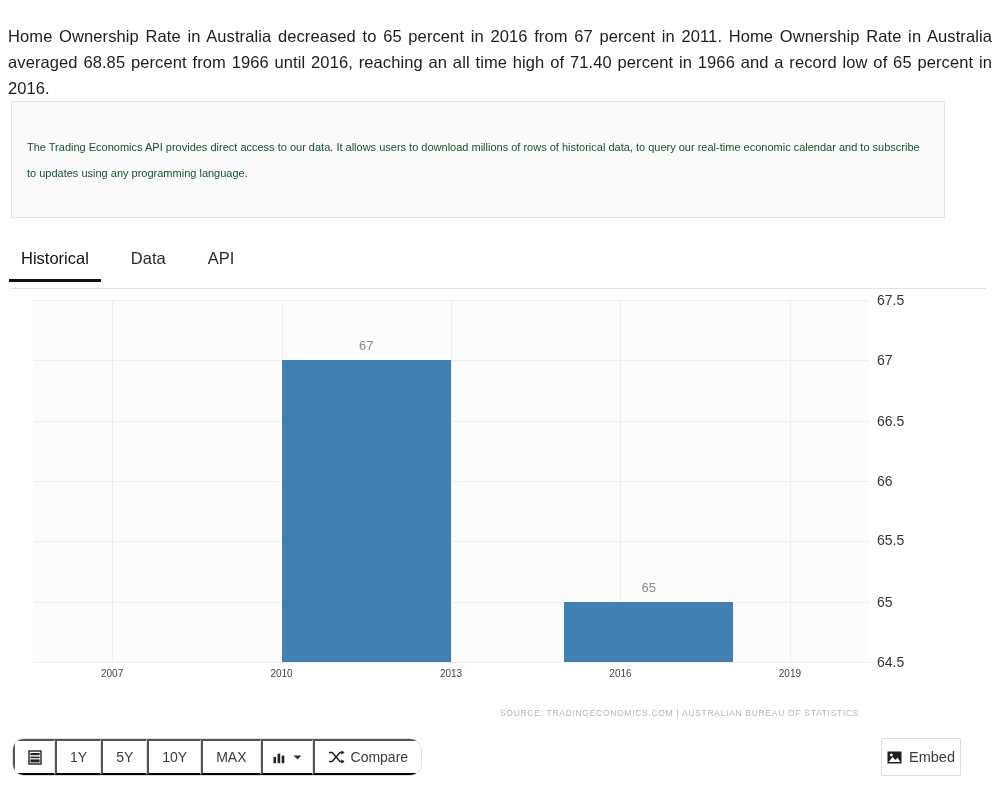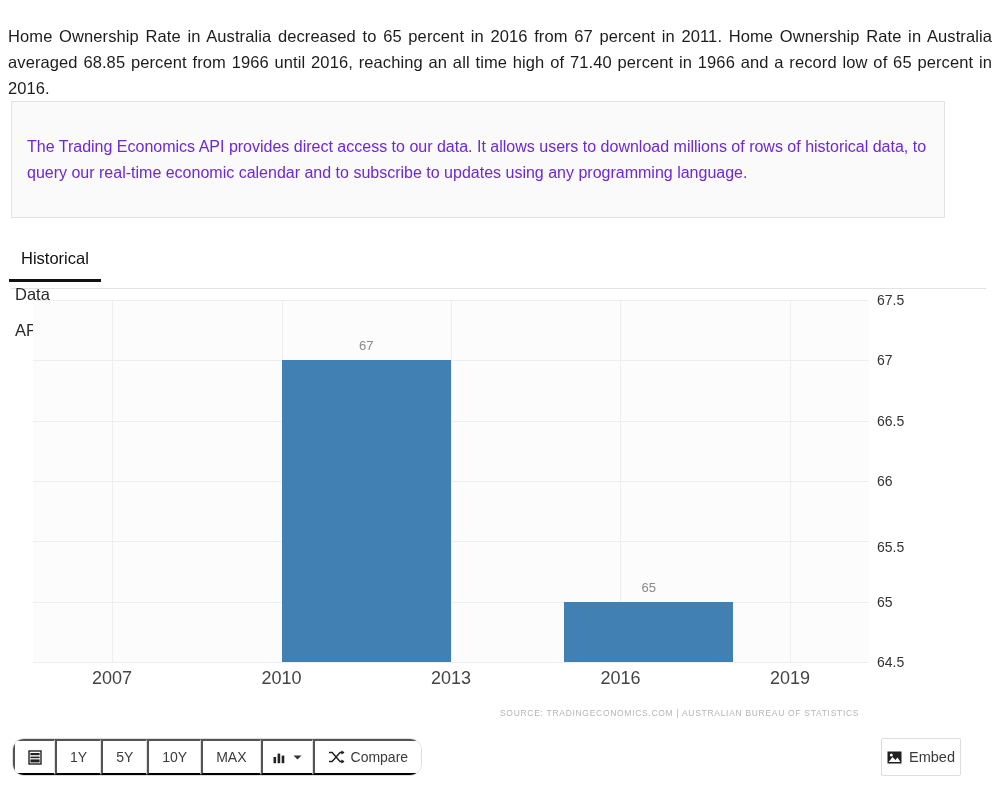--- a/index.html
+++ b/index.html
@@ -31,23 +31,23 @@
     left: 11px; top: 101px;
     width: 934px; height: 117px;
     background: #fafafa;
     border: 1px solid #e2e2e2;
     display: flex;
     align-items: center;
   }
   .api-text {
     flex: 1 1 auto;
     padding: 0 14px 0 15px;
-    font-size: 16px;
+    font-size: 11px;
     line-height: 26px;
-    color: #6d28d9;
+    color: #14532d;
   }
   .learn-more {
     flex: 0 0 auto;
     margin-right: 26px;
     background: #2e78b5;
     color: #ffffff;
     font-size: 16.5px;
     padding: 10px 16px 11px;
     border: none;
     cursor: pointer;
@@ -56,21 +56,20 @@
   }
 
   
   .tabs {
     position: absolute;
     left: 11px; top: 245px;
     width: 975px; height: 44px;
     border-bottom: 1px solid #e3e3e3;
     display: flex;
     align-items: flex-start;
-    flex-direction: column;
   }
   .tab {
     font-size: 16.5px;
     color: #2a2a2a;
     padding: 4px 4px 13px 4px;
     margin-right: 34px;
     cursor: pointer;
     position: relative;
     background: none; border: none;
     font-family: inherit;
@@ -120,21 +119,21 @@
     position: absolute;
     left: 877px;
     font-size: 14px;
     color: #333;
     transform: translateY(-50%);
     white-space: nowrap;
   }
   .xtick {
     position: absolute;
     top: 368px;
-    font-size: 18px;
+    font-size: 10px;
     color: #444;
     transform: translateX(-50%);
     white-space: nowrap;
   }
   .source {
     position: absolute;
     left: 500px; top: 408px;
     font-size: 8.5px;
     letter-spacing: .7px;
     color: #b4b4b4;
@@ -218,21 +217,21 @@
         <div class="bar" style="left: 248.541px; width: 169.459px; top: 60.3333px; height: 301.667px; background: rgb(65, 128, 179);"></div>
         <div class="bar-label" style="left: 333.27px; top: 38.3333px;">67</div>
         <div class="bar" style="left: 530.973px; width: 169.459px; top: 301.667px; height: 60.3333px; background: rgb(65, 128, 179);"></div>
         <div class="bar-label" style="left: 615.703px; top: 279.667px;">65</div>
       </div>
     <div id="axis-layer">
         <div class="ytick" style="top: 0px;">67.5</div>
         <div class="ytick" style="top: 60.3333px;">67</div>
         <div class="ytick" style="top: 120.667px;">66.5</div>
         <div class="ytick" style="top: 181px;">66</div>
-        <div class="ytick" style="top: 247px;">65.5</div>
+        <div class="ytick" style="top: 240px;">65.5</div>
         <div class="ytick" style="top: 301.667px;">65</div>
         <div class="ytick" style="top: 362px;">64.5</div>
         <div class="xtick" style="left: 112.081px;">2007</div>
         <div class="xtick" style="left: 281.541px;">2010</div>
         <div class="xtick" style="left: 451px;">2013</div>
         <div class="xtick" style="left: 620.459px;">2016</div>
         <div class="xtick" style="left: 789.919px;">2019</div>
       </div>
     <div class="source">SOURCE: TRADINGECONOMICS.COM | AUSTRALIAN BUREAU OF STATISTICS</div>
   </div>

